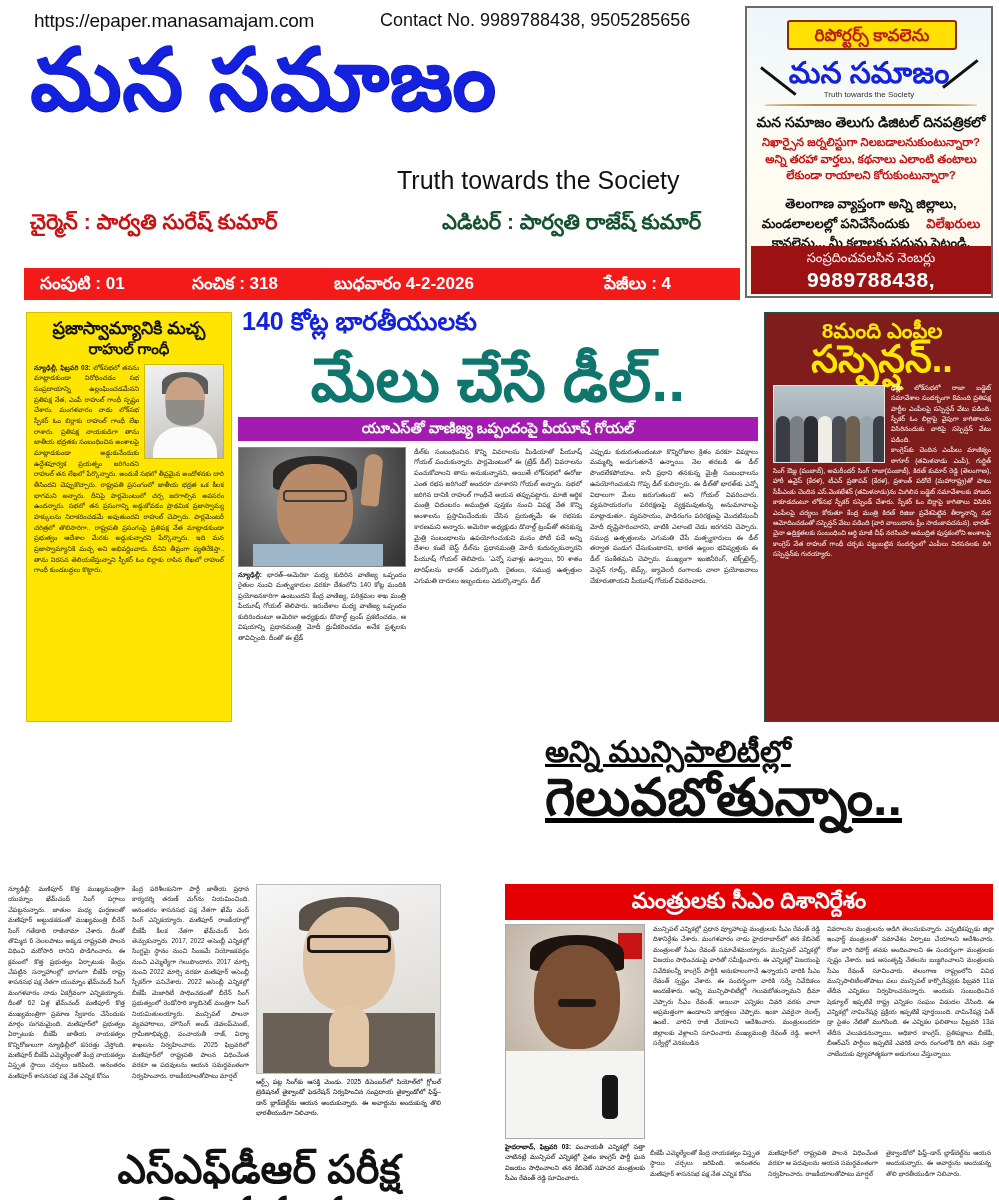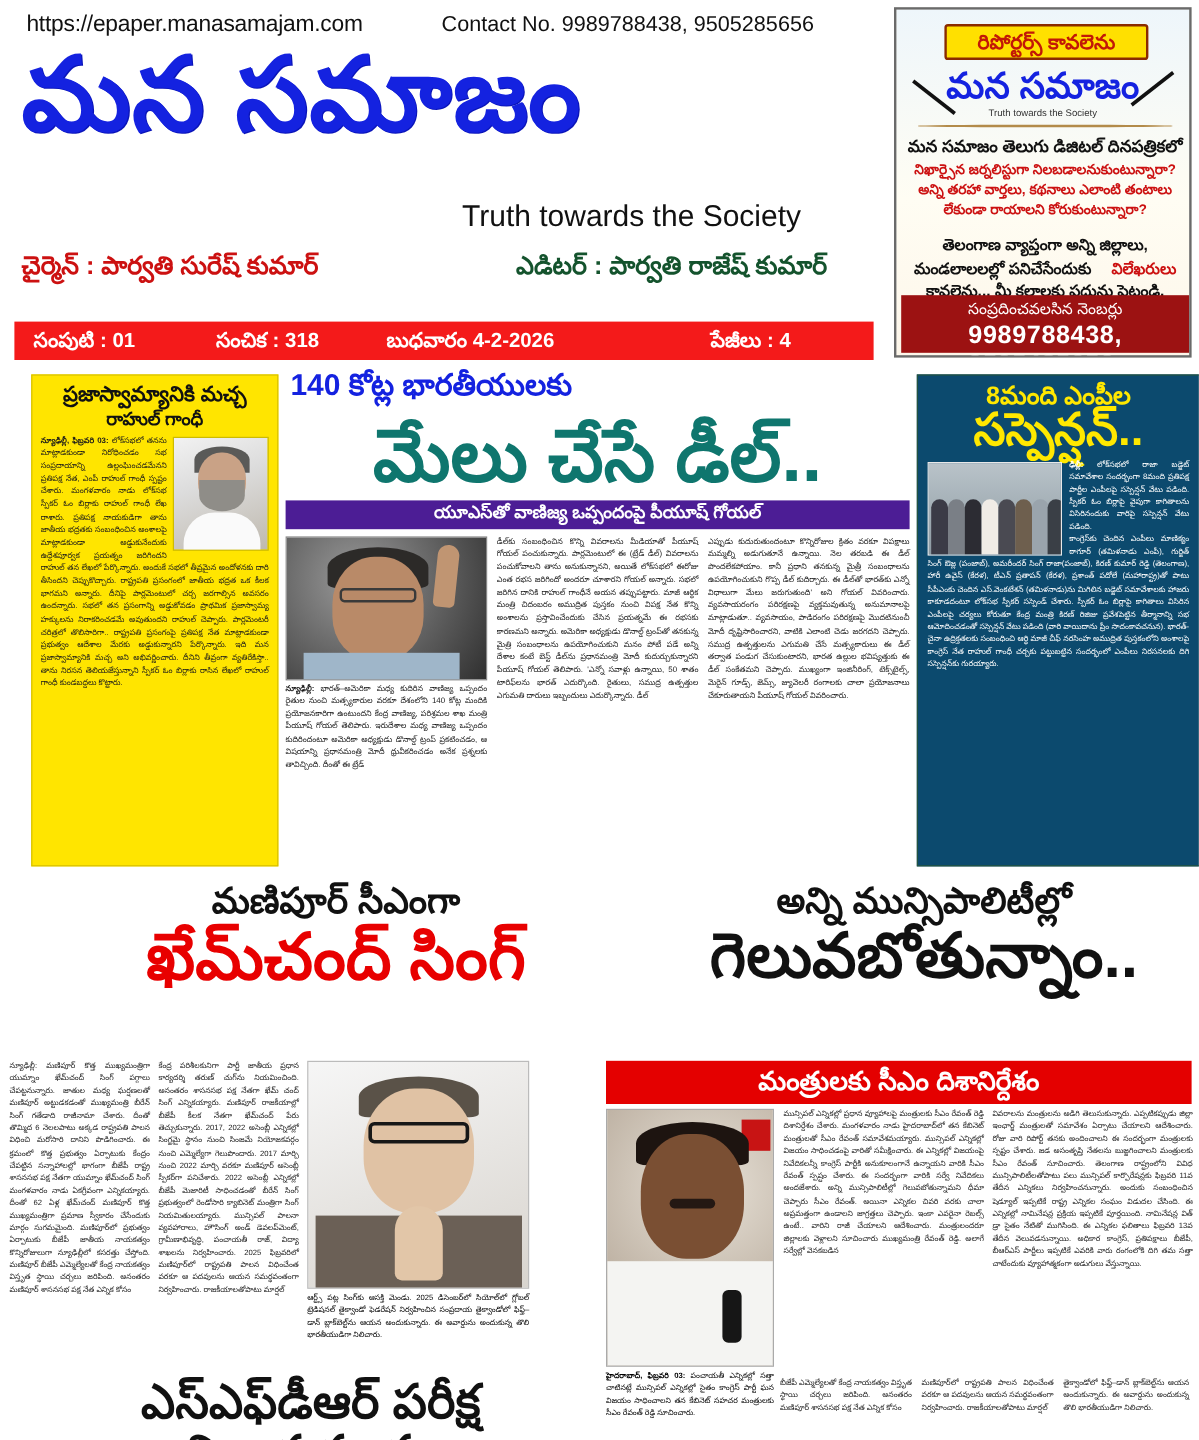--- a/index.html
+++ b/index.html
@@ -5,21 +5,21 @@
   * { box-sizing: border-box; margin: 0; padding: 0; }
   html, body {
     width: 999px; height: 1200px;
     background: #ffffff;
     font-family: "Liberation Sans", "DejaVu Sans", sans-serif;
     overflow: hidden;
   }
   .page { position: relative; width: 999px; height: 1200px; background:#fff; }
 
   
-  .masthead { position:absolute; left:0; top:0; width:740px; height:260px; }
+  .masthead { position:absolute; left:12px; top:0; width:740px; height:260px; }
   .url-line {
     position:absolute; left:22px; top:10px; font-size:19px; color:#111;
     letter-spacing:-0.2px;
   }
   .contact-line {
     position:absolute; left:368px; top:10px; font-size:18px; color:#111;
   }
   .paper-title {
     position:absolute; left:18px; top:36px; width:700px; text-align:left;
     font-size:86px; font-weight:bold; color:#1422e0; line-height:1.0;
@@ -141,21 +141,21 @@
   .col-center { position:absolute; left:226px; top:0px; width:520px; height:420px; }
   .cc-kicker {
     font-size:25px; font-weight:bold; color:#1422e0; letter-spacing:0px;
     line-height:1.1; padding-left:4px;
   }
   .cc-head {
     font-size:61px; font-weight:bold; color:#0f766e; line-height:1.02;
     margin-top:13px; letter-spacing:0px; white-space:nowrap;text-align:center;
   }
   .cc-bluebar {
-    margin-top:6px; width:520px; height:24px; background:#4c1d95;
+    margin-top:6px; width:520px; height:24px; background:#a21caf;
     color:#fff; font-size:14.5px; font-weight:600; text-align:center;
     line-height:23px;
   }
   .cc-cols { display:flex; gap:8px; margin-top:6px; }
   .cc-c { width:168px; font-size:6.6px; color:#1a1a1a; text-align:justify;
     line-height:1.63; }
   .cc-photo {
     width:168px; height:120px; position:relative; overflow:hidden;
     background:linear-gradient(150deg,#8d8d8d,#4e4e4e);
     border:1px solid #888; margin-bottom:3px;
@@ -179,21 +179,21 @@
     background:#9fb6c9;
   }
   .cc-photo .finger {
     position:absolute; left:124px; top:6px; width:18px; height:52px;
     background:#c09572; border-radius:9px 9px 4px 4px; transform:rotate(6deg);
   }
   .cc-cap { font-size:6.6px; line-height:1.6; text-align:justify; }
 
   .col-green {
     position:absolute; left:752px; top:4px; width:236px; height:410px;
-    background:#0c4a6e; border:1px solid #24543f; padding:6px 8px; color:#ffffff;
+    background:#7f1d1d; border:1px solid #24543f; padding:6px 8px; color:#ffffff;
   }
   .cg-kicker {
     font-size:21px; font-weight:bold; color:#ffe800; text-align:center;
     line-height:1.1;
   }
   .cg-head {
     font-size:38px; font-weight:bold; color:#ffe800; text-align:center;
     line-height:1.02; margin-top:-2px;
   }
   .cg-lead { font-size:6.5px; line-height:1.6; text-align:justify; margin-top:4px; }
@@ -204,21 +204,21 @@
   }
   .cg-photo .crowd { position:absolute; left:0; bottom:0; width:100%; height:62px; }
   .cg-photo .p {
     position:absolute; bottom:0; width:14px; height:46px; border-radius:7px 7px 0 0;
   }
   .cg-body { font-size:6.5px; line-height:1.6; text-align:justify; }
 
   
   .band3 { position:absolute; left:0; top:735px; width:999px; height:148px; }
   .b3-left { position:absolute; left:20px; top:0; width:520px; text-align:center; }
-  .b3-right { position:absolute; left:545px; top:0; width:450px; text-align:center; }
+  .b3-right { position:absolute; left:545px; top:0; width:450px; text-align:left;text-decoration:underline; }
   .b3-kicker { font-size:30px; font-weight:bold; color:#111; line-height:1.1; }
   .b3-head-red { font-size:54px; font-weight:bold; color:#e80000; line-height:1.05;
     margin-top:2px; white-space:nowrap; }
   .b3-head-black { font-size:52px; font-weight:bold; color:#111; line-height:1.05;
     margin-top:2px; white-space:nowrap; }
 
   
   .band4 { position:absolute; left:0; top:884px; width:999px; height:260px; }
 
   .b4-left { position:absolute; left:8px; top:0; width:490px; }
@@ -393,24 +393,20 @@
             <div class="p" style="left:86px;background:#9aa4ac;"></div>
             <div class="p" style="left:99px;background:#3a3f46;"></div>
           </div>
         </div>
         <span>లోక్‌సభలో రాజా బడ్జెట్ సమావేశాల సందర్భంగా 8మంది ప్రతిపక్ష పార్టీల ఎంపీలపై సస్పెన్షన్ వేటు పడింది. స్పీకర్ ఓం బిర్లాపై వైపుగా కాగితాలను విసిరినందుకు వారిపై సస్పెన్షన్ వేటు పడింది.</span></div>
       <div class="cg-body">కాంగ్రెస్‌కు చెందిన ఎంపీలు మాణిక్యం ఠాగూర్ (తమిళనాడు ఎంపీ), గుర్జిత్ సింగ్ ఔజ్ల (పంజాబ్), అమరీందర్ సింగ్ రాజా(పంజాబ్), కిరణ్ కుమార్ రెడ్డి (తెలంగాణ), హారీ ఉవైస్ (కేరళ), టీఎన్ ప్రతాపన్ (కేరళ), ప్రశాంత్ పదోలే (మహారాష్ట్ర)తో పాటు సీపీఎంకు చెందిన ఎస్.వెంకటేశన్ (తమిళనాడు)ను మిగిలిన బడ్జెట్ సమావేశాలకు హాజరు కాకూడదంటూ లోక్‌సభ స్పీకర్ సస్పెండ్ చేశారు. స్పీకర్ ఓం బిర్లాపై కాగితాలు విసిరిన ఎంపీలపై చర్యలు కోరుతూ కేంద్ర మంత్రి కిరణ్ రిజిజు ప్రవేశపెట్టిన తీర్మానాన్ని సభ ఆమోదించడంతో సస్పెన్షన్ వేటు పడింది (వారి వాయిదాను ప్రీం సాదంకావచనున). భారత్‌-చైనా ఉద్రిక్తతలకు సంబంధించి ఆర్థి మాజీ చీఫ్ నరసింహ అముద్రిత పుస్తకంలోని అంశాలపై కాంగ్రెస్ నేత రాహుల్ గాంధీ చర్చకు పట్టుబట్టిన సందర్భంలో ఎంపీలు నిరసనలకు దిగి సస్పెన్షన్‌కు గురయ్యారు.</div>
     </div>
   </div>
 
   <div class="band3">
-    <div class="b3-left">
-      <div class="b3-kicker">మణిపూర్ సీఎంగా</div>
-      <div class="b3-head-red">ఖేమ్‌చంద్ సింగ్</div>
-    </div>
     <div class="b3-right">
       <div class="b3-kicker">అన్ని మున్సిపాలిటీల్లో</div>
       <div class="b3-head-black">గెలువబోతున్నాం..</div>
     </div>
   </div>
 
   <div class="band4">
 
     <div class="b4-left">
       <div class="b4-cols">

